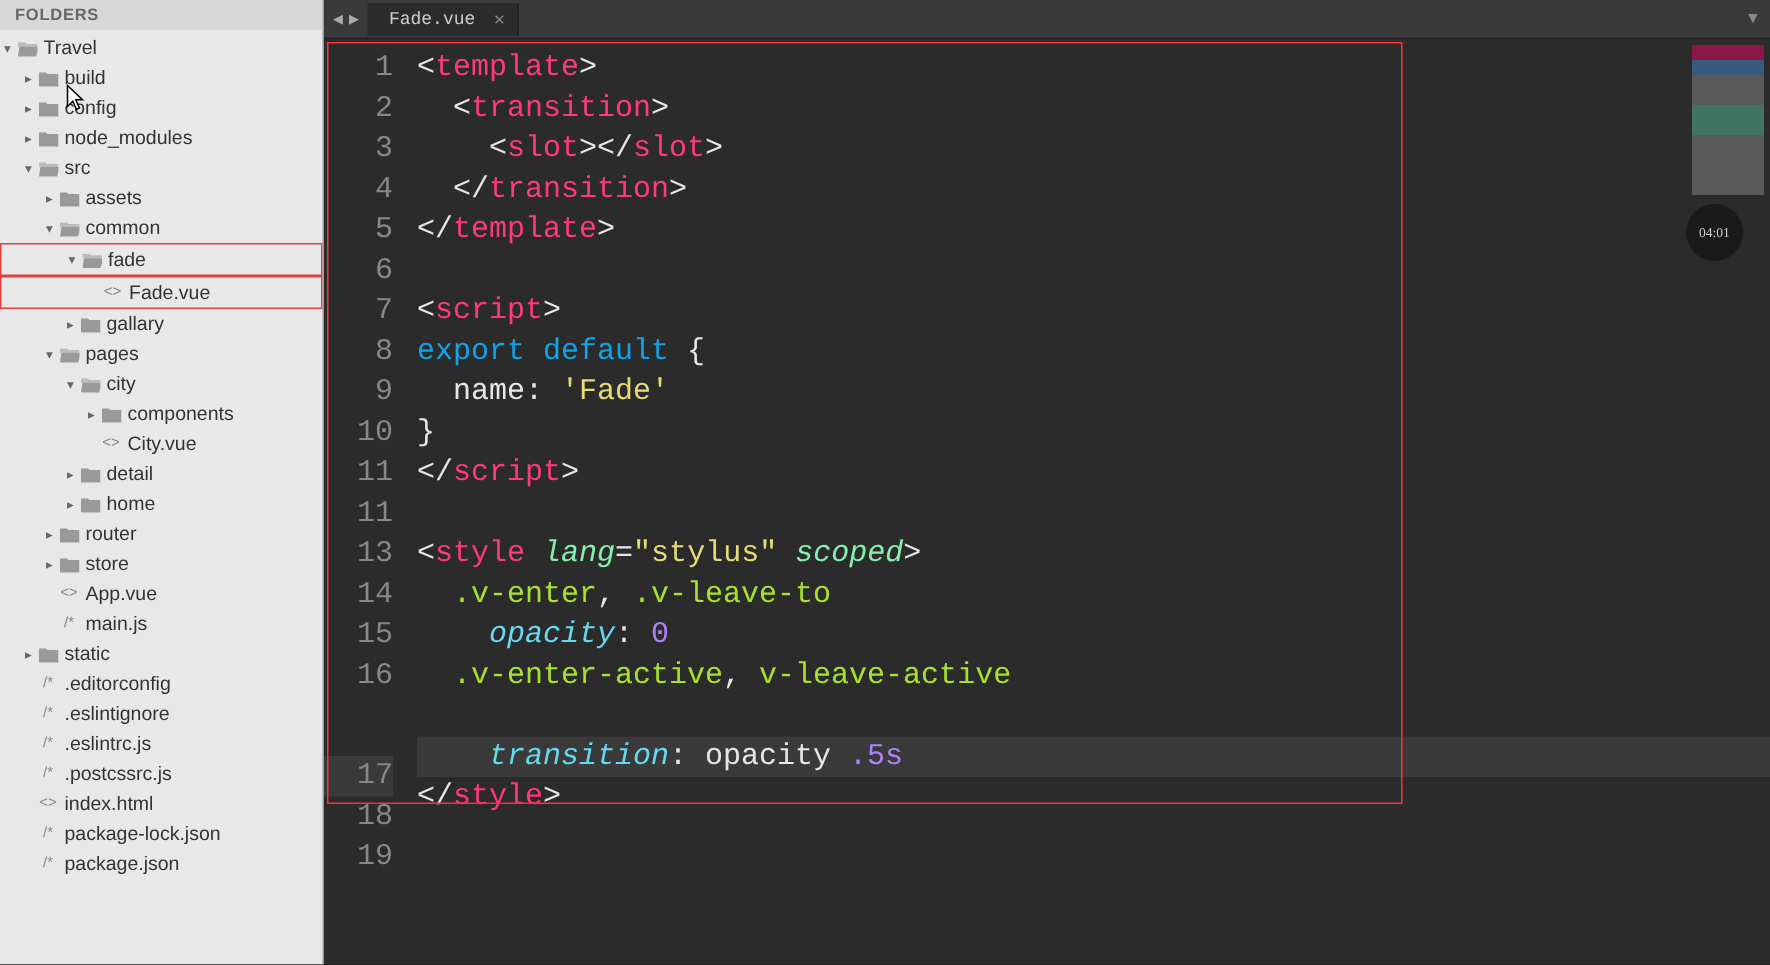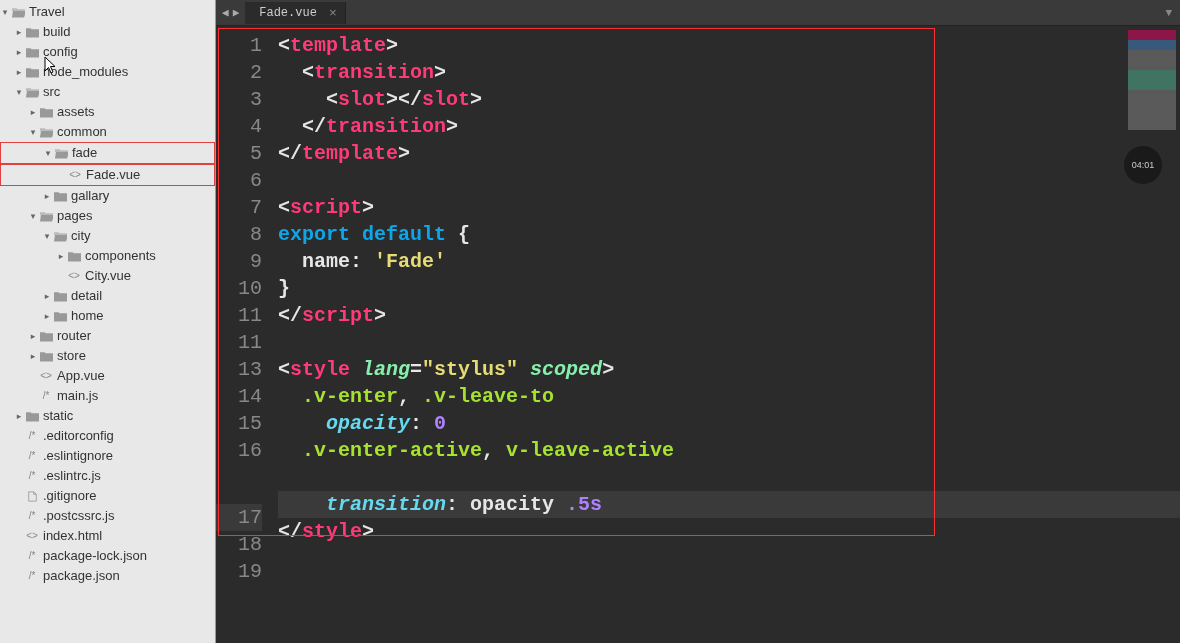--- a/index.html
+++ b/index.html
@@ -116,21 +116,21 @@
   line-height: 27px;
   user-select: none;
 }
 .gutter .ln { display: block; }
 .gutter .hl { background: #3a3a3a; margin-top: 40px; }
 .code {
   flex: 1;
   padding: 6px 0 6px 4px;
   font-size: 20px;
   line-height: 27px;
-  font-weight: 700;
+  font-weight: 400;
   white-space: pre;
   position: relative;
 }
 .code .line { display: block; min-height: 27px; }
 .code .hl { background: #3a3a3a; margin-top: 27px; }
 .red-box {
   position: absolute;
   top: 28px;
   left: 218px;
   width: 717px;
@@ -144,31 +144,31 @@
   top: 30px;
   width: 48px;
   height: 100px;
   background: linear-gradient(#e06,#e06 10%,#48c 10%,#48c 20%,#888 20%,#888 40%,#5b9 40%,#5b9 60%,#888 60%);
   opacity: 0.5;
   font-size: 2px;
 }
 .timer-badge {
   position: absolute;
   right: 18px;
-  top: 146px;
+  top: 136px;
   width: 38px;
   height: 38px;
   border-radius: 50%;
   background: #1a1a1a;
   color: #ccc;
   font-size: 9px;
   display: flex;
   align-items: center;
   justify-content: center;
-  font-family: Liberation Sans, sans-serif;
+  font-family: Liberation Serif, serif;
 }
 .cursor-img {
   position: absolute;
   left: 44px;
   top: 56px;
   color: #000;
   font-size: 16px;
   pointer-events: none;
 }
 
@@ -180,20 +180,21 @@
 .cls { color: #a6e22e; }      
 .prop { color: #66d9ef; font-style: italic; } 
 .num { color: #ae81ff; }      
 .val { color: #ae81ff; }      
 .def { color: #e6e6e6; }
 </style>
 </head>
 <body>
 
 <div class="sidebar">
+  <div class="sidebar-header">FOLDERS</div>
   <div class="tree" id="tree">
       <div class="tree-item">
         <span class="arrow">▾</span>
         <span class="ico">
           <svg viewBox="0 0 14 11">
             <path fill="#bbb" d="M0 1 L5 1 L6 2 L14 2 L14 4 L0 4 Z"></path>
             <path fill="#999" d="M1 4 L15 4 L13 11 L0 11 Z"></path>
           </svg>
         </span>
         <span>Travel</span>
@@ -437,30 +438,20 @@
         </span>
         <span>.eslintignore</span>
       </div>
       <div class="tree-item">
         <span class="ind"></span>
         <span class="arrow"></span>
         <span class="ico">
           <span style="font-size:10px;color:#888">/*</span>
         </span>
         <span>.eslintrc.js</span>
-      </div>
-      <div class="tree-item">
-        <span class="ind"></span>
-        <span class="arrow"></span>
-        <span class="ico">
-          <svg viewBox="0 0 11 13">
-            <path fill="none" stroke="#999" d="M1 1 L7 1 L10 4 L10 12 L1 12 Z M7 1 L7 4 L10 4"></path>
-          </svg>
-        </span>
-        <span>.gitignore</span>
       </div>
       <div class="tree-item">
         <span class="ind"></span>
         <span class="arrow"></span>
         <span class="ico">
           <span style="font-size:10px;color:#888">/*</span>
         </span>
         <span>.postcssrc.js</span>
       </div>
       <div class="tree-item">

